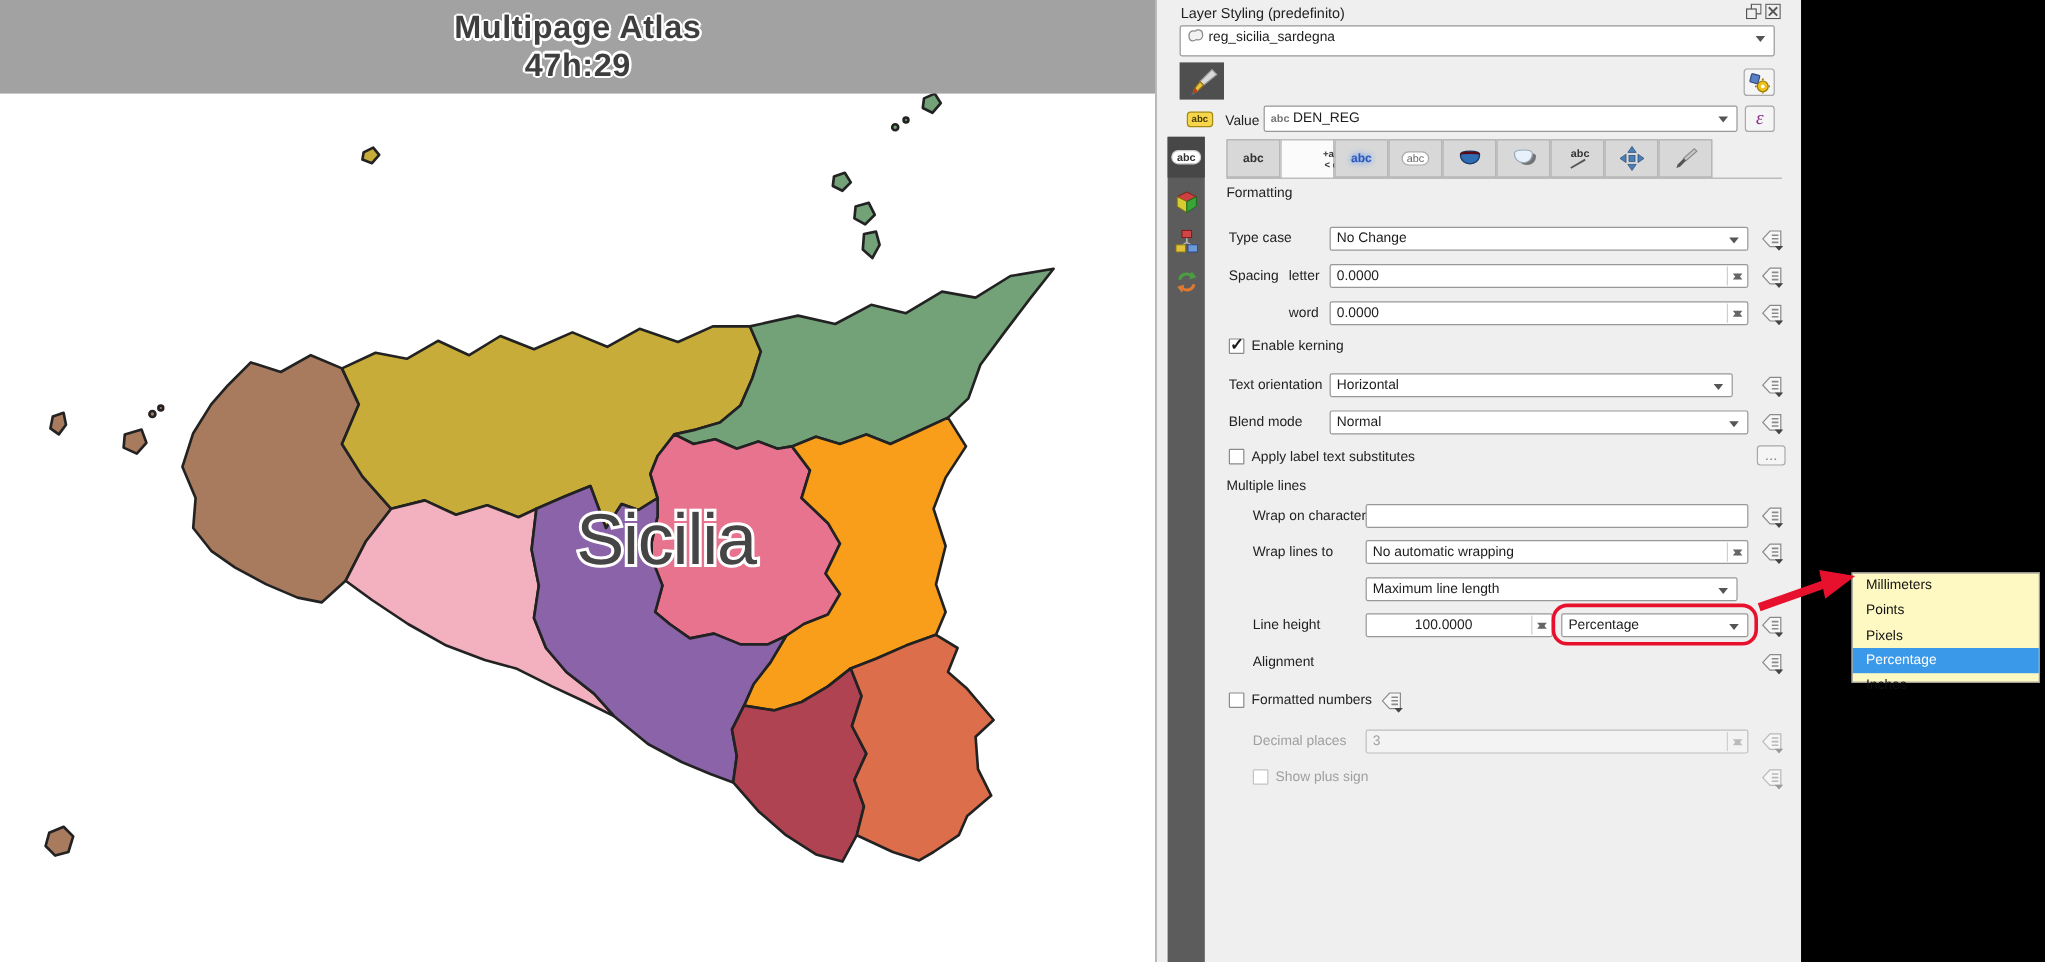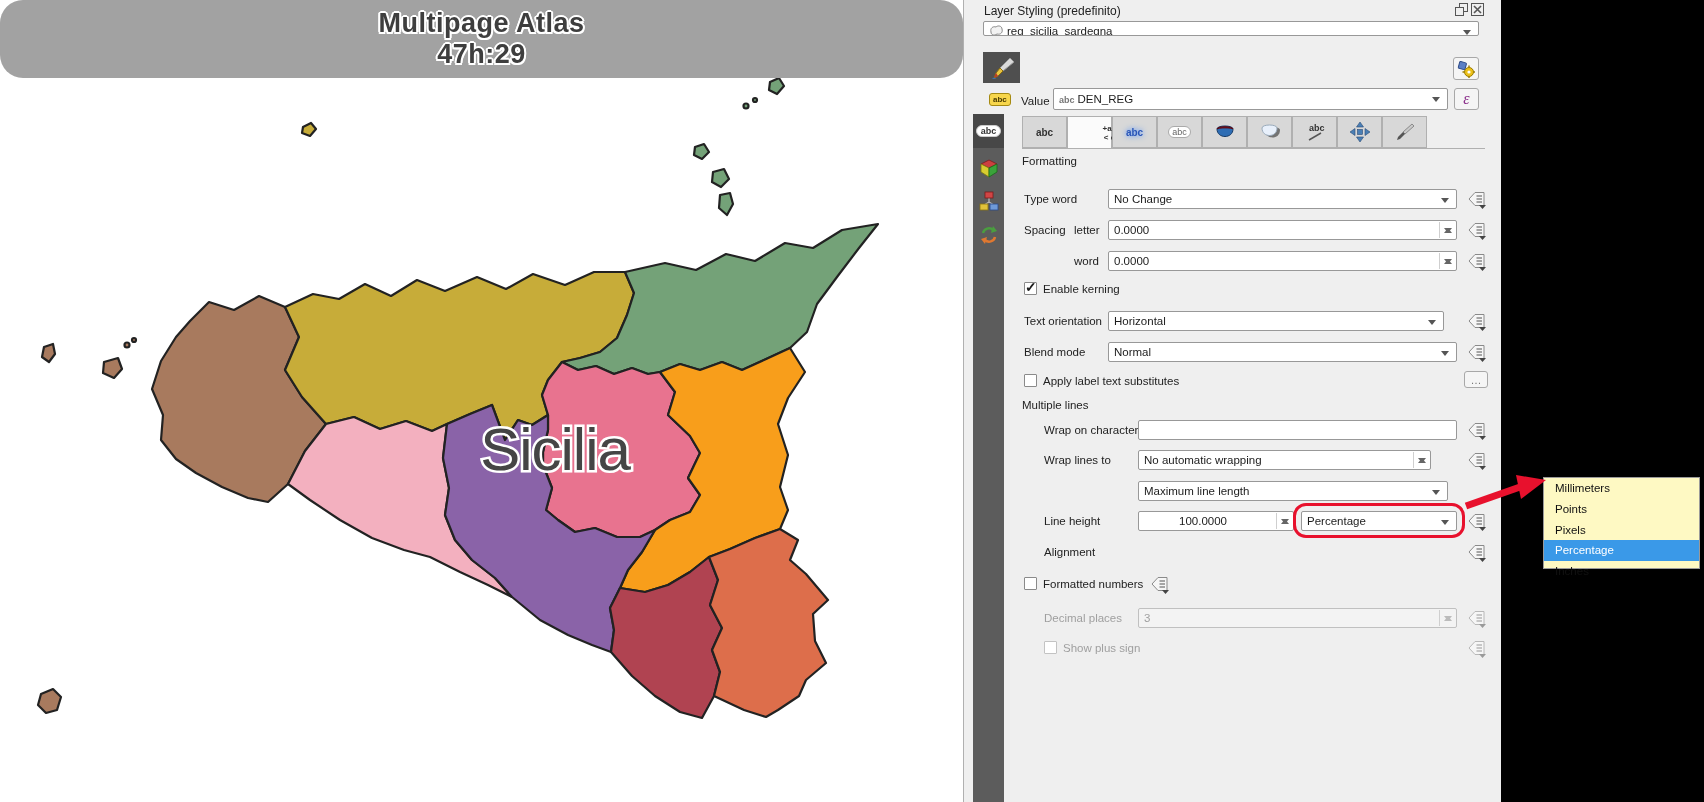--- a/index.html
+++ b/index.html
@@ -2,21 +2,21 @@
 <html><head>
 <meta charset="utf-8">
 <style>
   html,body{margin:0;padding:0;background:#000;}
   #stage{position:relative;width:1704px;height:802px;overflow:hidden;
          font-family:"Liberation Sans", sans-serif;background:#000;}
 
   
   #map-area{position:absolute;left:0;top:0;width:963px;height:802px;background:#ffffff;overflow:hidden;}
   #title-bar{position:absolute;left:0;top:0;width:963px;height:78px;background:#a2a2a2;
-             display:flex;flex-direction:column;align-items:center;justify-content:center;border-radius:23px;}
+             display:flex;flex-direction:column;align-items:center;justify-content:center;}
   .title-line{font-weight:bold;font-size:27px;line-height:31px;color:#3e3e3e;letter-spacing:.5px;
       text-shadow:-2px 0 0 #fff,2px 0 0 #fff,0 -2px 0 #fff,0 2px 0 #fff,
                   -1.5px -1.5px 0 #fff,1.5px -1.5px 0 #fff,-1.5px 1.5px 0 #fff,1.5px 1.5px 0 #fff;}
   #map-svg{position:absolute;left:0;top:0;}
   #map-svg polygon, #map-svg circle{stroke:#222;stroke-width:2.2;stroke-linejoin:round;}
   #island-label{font-size:60px;letter-spacing:-1px;fill:#454545;stroke:#ffffff;stroke-width:5px;
                 paint-order:stroke;font-family:"Liberation Sans",sans-serif;}
 
   
   #panel{position:absolute;left:963px;top:0;width:538px;height:802px;background:#efefef;
@@ -112,21 +112,21 @@
         <rect x="0.5" y="4.5" width="8" height="8" fill="#efefef" stroke="#555"></rect>
         </svg>
     </div>
     <div class="abs" style="left:507px;top:3px;width:13px;height:13px;">
       <svg width="13" height="13">
           <rect x="0.5" y="0.5" width="12" height="12" fill="none" stroke="#555"></rect>
         <path d="M3 3 L10 10 M10 3 L3 10" stroke="#555" stroke-width="1.6"></path>
         </svg>
     </div>
 
-    <div class="ctl combo" style="left:19px;top:21px;width:496px;height:15px;">
+    <div class="ctl combo" style="left:19px;top:21px;width:496px;height:26px;">
       <svg width="15" height="13" style="vertical-align:-2px;margin-right:3px;">
         <path d="M2 8 C1 4 4 2 7 3 C9 1 13 2 13 5 C14 8 12 11 8 10 C5 12 2 11 2 8 Z" fill="#f2f2f2" stroke="#8a8a8a"></path>
         </svg><span>reg_sicilia_sardegna</span>
     </div>
 
     <div class="abs" style="left:19px;top:52px;width:37px;height:31px;background:#4f4f4f;display:flex;align-items:center;justify-content:center;">
       <svg width="26" height="26">
         <path d="M21 3 L25 7 L14 16 L11 13 Z" fill="#d9d9d9" stroke="#9a9a9a"></path>
         <path d="M11 13 L14 16 L9 21 L5 23 L7 18 Z" fill="#e8c340" stroke="#8a6d10"></path>
         <path d="M5 23 L9 21 L7 18 Z" fill="#c0392b"></path>
@@ -224,21 +224,21 @@
     <div class="tab" style="left:418px;">
       <svg width="24" height="22">
         <path d="M19 3 L21 5 L12 13 L10 11 Z" fill="#c9c9c9" stroke="#8a8a8a"></path>
         <path d="M10 11 L12 13 L7 18 L4 19 L5 16 Z" fill="#555"></path>
         </svg>
       </div>
     <div id="tab-underline"></div>
 
     <div class="heading" style="left:58px;top:155px;">Formatting</div>
 
-    <div class="lbl" style="left:60px;top:193px;">Type word</div>
+    <div class="lbl" style="left:60px;top:193px;">Type case</div>
     <div class="ctl combo" style="left:144px;top:189px;width:349px;">
       <span>No Change</span></div>
 
     <div class="lbl" style="left:60px;top:224px;">Spacing</div>
     <div class="lbl" style="left:110px;top:224px;">letter</div>
     <div class="ctl" style="left:144px;top:220px;width:349px;">
       <span>0.0000</span>
       <span class="spinner">
           <span class="up"></span>
           <span class="dn"></span>
@@ -271,21 +271,21 @@
       <span>…</span>
       </div>
 
     <div class="heading" style="left:58px;top:399px;">Multiple lines</div>
 
     <div class="lbl" style="left:80px;top:424px;">Wrap on character</div>
     <div class="ctl" style="left:174px;top:420px;width:319px;">
       <span></span></div>
 
     <div class="lbl" style="left:80px;top:454px;">Wrap lines to</div>
-    <div class="ctl" style="left:174px;top:450px;width:293px;">
+    <div class="ctl" style="left:174px;top:450px;width:319px;">
       <span>No automatic wrapping</span>
       <span class="spinner">
           <span class="up"></span>
           <span class="dn"></span>
         </span></div>
 
     <div class="ctl combo" style="left:174px;top:481px;width:310px;">
       <span>Maximum line length</span></div>
 
     <div class="lbl" style="left:80px;top:515px;">Line height</div>

